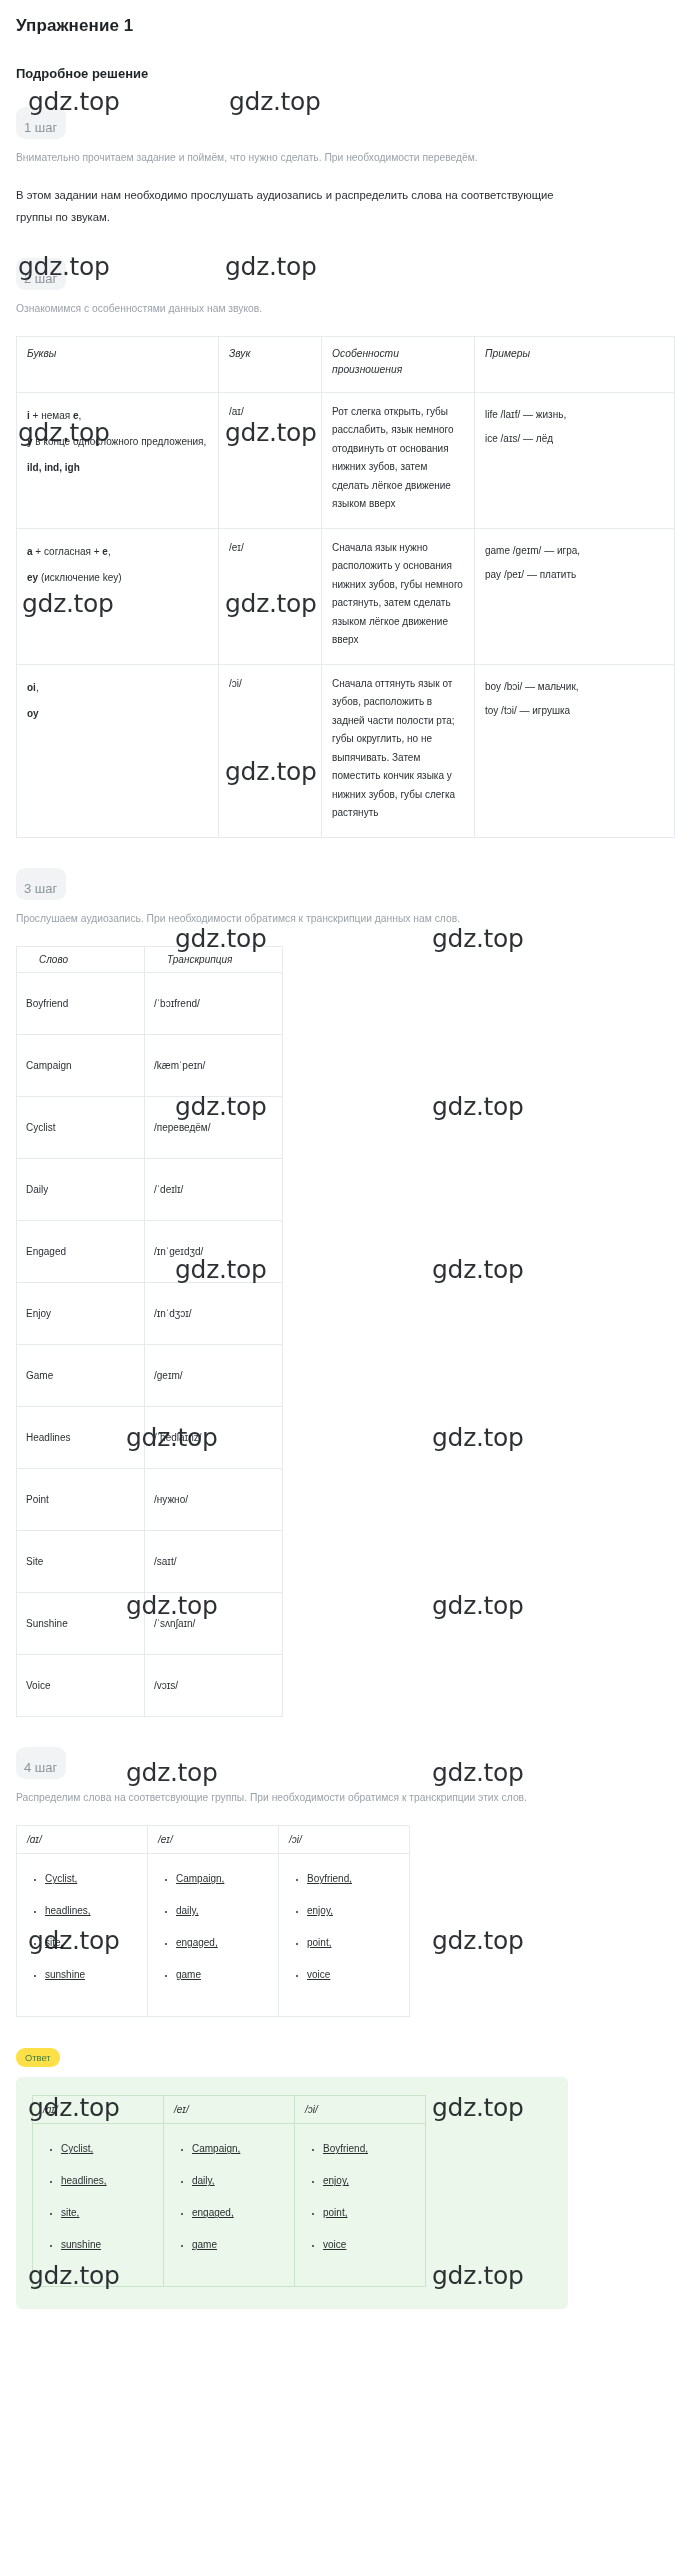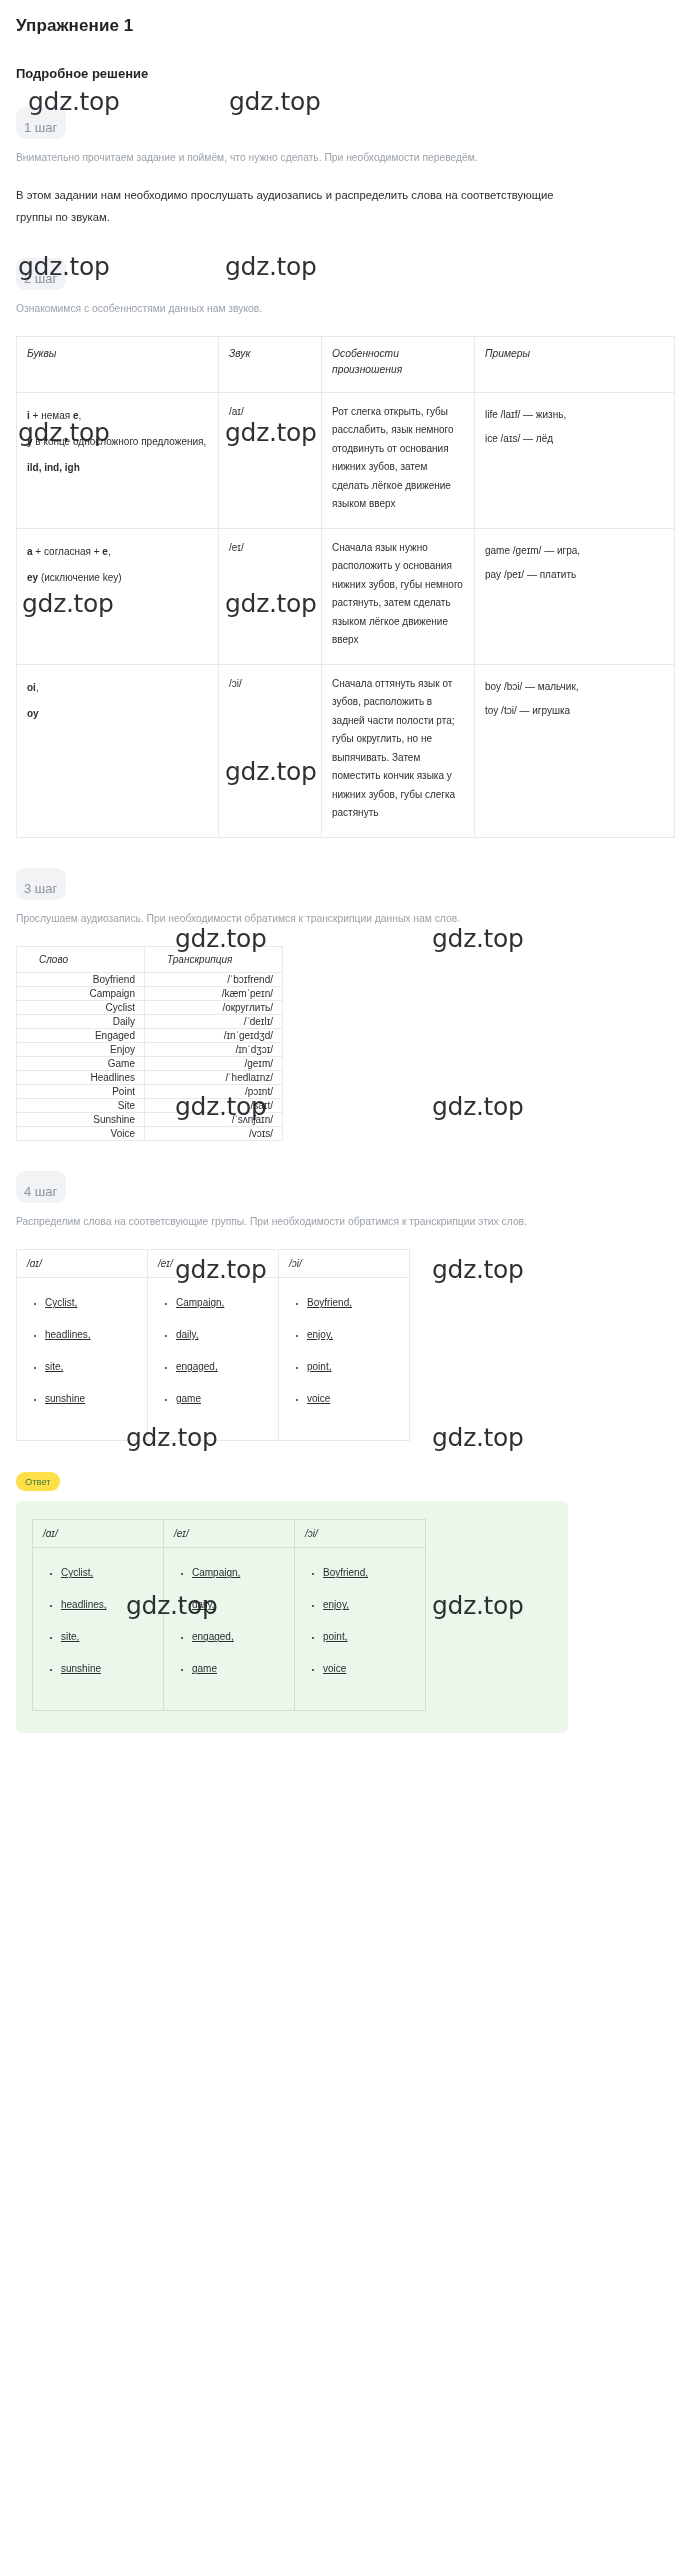--- a/index.html
+++ b/index.html
@@ -117,23 +117,22 @@
   .tbl-words col.w2 { width: 138px; }
   .tbl-words th {
     font-style: italic;
     font-size: 10px;
     color: #2b2f33;
     padding: 7px 22px;
   }
   .tbl-words td {
     font-size: 10px;
     color: #2b2f33;
-    padding: 1px 9px;
+    padding: 25px 9px;
     white-space: nowrap;
-    text-align: right;
   }
 
   
   .tbl-groups { width: 394px; }
   .tbl-groups col.g1,
   .tbl-groups col.g2,
   .tbl-groups col.g3 { width: 131px; }
   .tbl-groups th {
     font-style: italic;
     font-size: 10px;
@@ -254,21 +253,21 @@
         <tr>
           <td>Boyfriend</td>
           <td>/ˈbɔɪfrend/</td>
         </tr>
         <tr>
           <td>Campaign</td>
           <td>/kæmˈpeɪn/</td>
         </tr>
         <tr>
           <td>Cyclist</td>
-          <td>/округлить/</td>
+          <td>/переведём/</td>
         </tr>
         <tr>
           <td>Daily</td>
           <td>/ˈdeɪlɪ/</td>
         </tr>
         <tr>
           <td>Engaged</td>
           <td>/ɪnˈgeɪdʒd/</td>
         </tr>
         <tr>
@@ -278,21 +277,21 @@
         <tr>
           <td>Game</td>
           <td>/geɪm/</td>
         </tr>
         <tr>
           <td>Headlines</td>
           <td>/ˈhedlaɪnz/</td>
         </tr>
         <tr>
           <td>Point</td>
-          <td>/pɔɪnt/</td>
+          <td>/нужно/</td>
         </tr>
         <tr>
           <td>Site</td>
           <td>/saɪt/</td>
         </tr>
         <tr>
           <td>Sunshine</td>
           <td>/ˈsʌnʃaɪn/</td>
         </tr>
         <tr>

